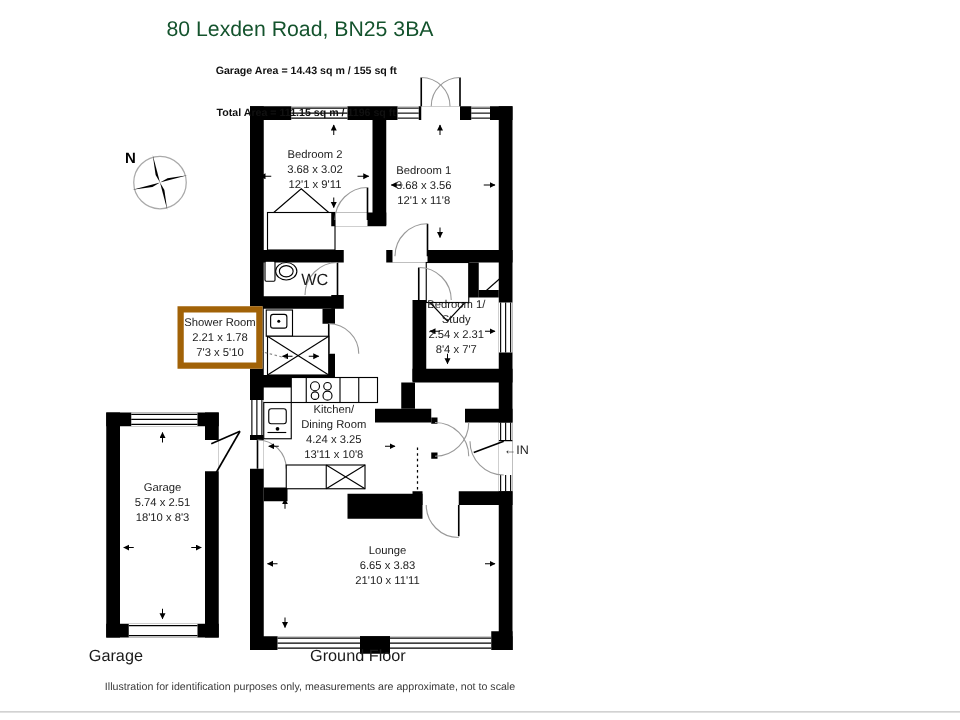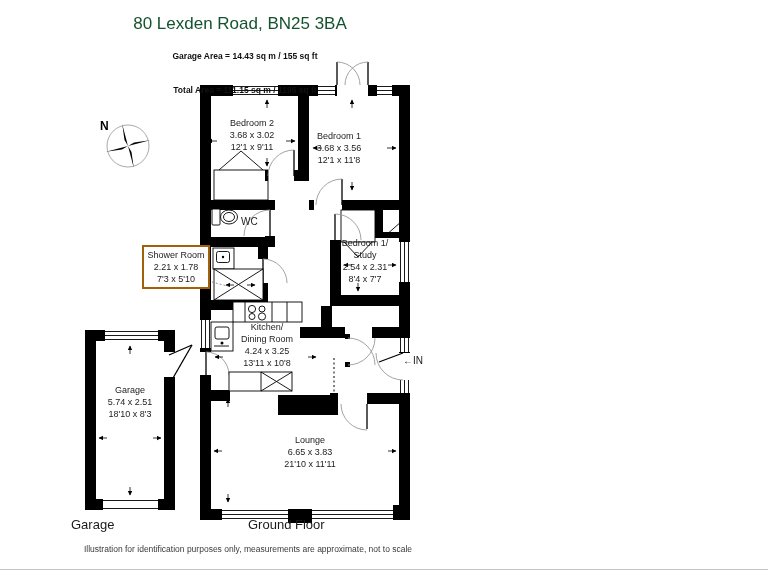--- a/index.html
+++ b/index.html
@@ -3,22 +3,22 @@
 <meta charset="utf-8">
 <style>
   html,body{margin:0;padding:0;background:#fff;}
   .page{position:relative;width:768px;height:576px;background:#ffffff;overflow:hidden;
         font-family:"Liberation Sans", sans-serif;color:#1c1c1c;}
   .abs{position:absolute;}
   .title{left:0;top:14px;width:480px;text-align:center;font-size:17px;color:#14532d;}
   .subline{left:5px;width:480px;text-align:center;font-size:8.5px;font-weight:bold;color:#111;}
   .roomlabel{text-align:center;font-size:9px;line-height:12px;color:#1c1c1c;}
   .roomlabel span{display:block;}
-  .wclabel{font-size:10px;color:#1c1c1c;}
-  .showerbox{left:142px;top:245px;width:68px;background:#fff;border:2px solid #a16207;
+  .wclabel{font-size:13px;color:#1c1c1c;}
+  .showerbox{left:142px;top:245px;width:68px;background:#fff;border:5px solid #a16207;
              text-align:center;font-size:9px;line-height:12px;padding:2px 0;box-sizing:border-box;}
   .showerbox span{display:block;}
   .inmarker{left:403px;top:355px;font-size:10px;font-weight:normal;color:#222;letter-spacing:0;text-align:right;}
   .north{left:100px;top:119px;font-size:12px;font-weight:bold;color:#000;}
   .floorlab{font-size:13px;color:#1a1a1a;}
   .disclaimer{left:28px;top:544px;width:440px;text-align:center;font-size:8.5px;color:#3a3a3a;}
   .bottomrule{left:0;top:569px;width:768px;height:1px;background:#c4c4c4;}
   svg{position:absolute;left:0;top:0;}
   .wall{fill:#000;}
   .win{fill:#fff;}

